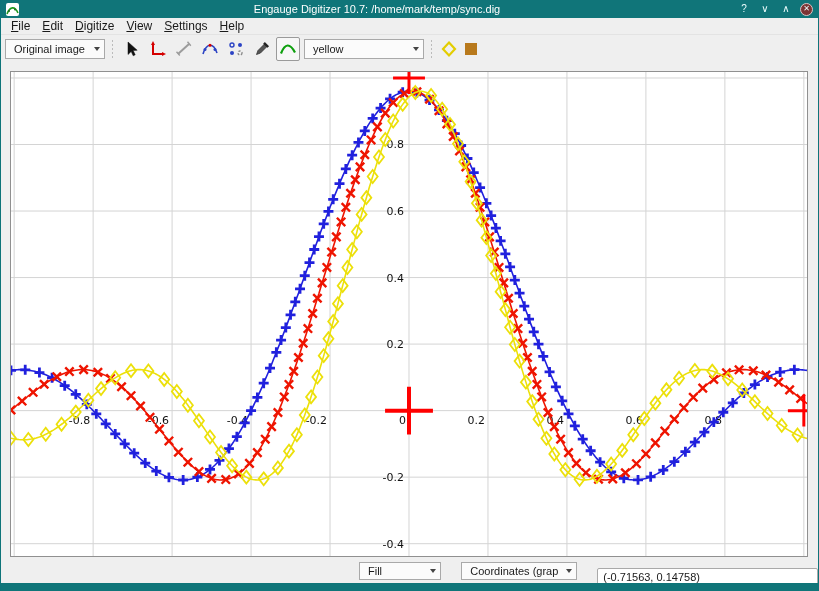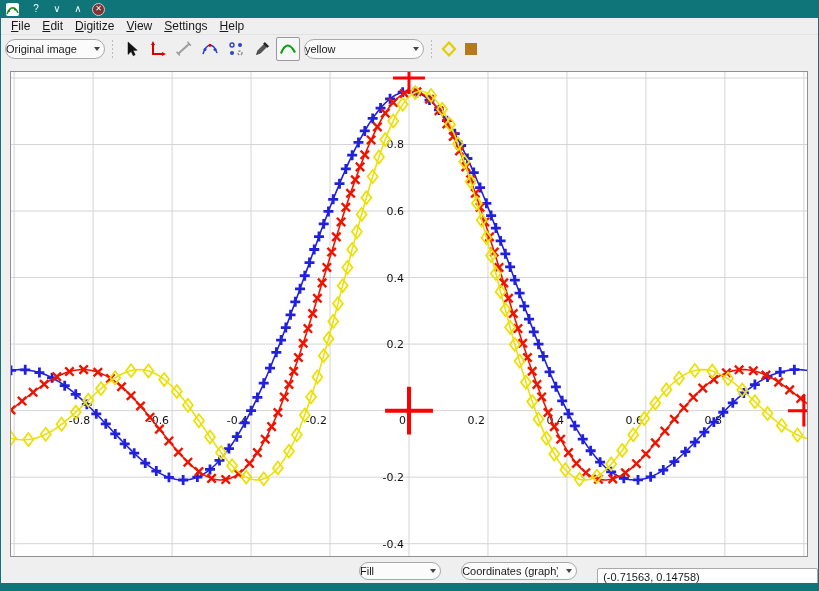--- a/index.html
+++ b/index.html
@@ -41,23 +41,23 @@
     font-size:12px; color:#1a1a1a; padding-left:4px; flex:0 0 auto;
     border-bottom:1px solid #e3e3e3;
   }
   .menu-item { padding:1px 6px; cursor:default; }
   
   .toolbar {
     height:28px; background:#efefef; display:flex; align-items:center;
     padding:2px 4px; gap:2px; flex:0 0 auto;
   }
   .combo {
-    height:20px; background:#fbfbfb; border:1px solid #a9a9a9; border-radius:10px;
+    height:20px; background:#fbfbfb; border:1px solid #a9a9a9; border-radius:0;
     display:flex; align-items:center; font-size:11px; color:#1a1a1a;
-    padding:0 4px 0 0; cursor:default;
+    padding:0 4px 0 8px; cursor:default;
   }
   .combo .combo-text { flex:1; white-space:nowrap; overflow:hidden; }
   .combo .combo-arrow {
     width:0; height:0; margin-left:8px;
     border-left:3.5px solid transparent; border-right:3.5px solid transparent;
     border-top:4px solid #444;
   }
   .combo.bg-combo { width:100px; }
   .combo.curve-combo { width:120px; margin-left:2px; }
   .tb-sep {
@@ -98,20 +98,21 @@
 <div class="window">
 
   <div class="titlebar">
     <div class="app-icon">
       <svg width="13" height="13" viewBox="0 0 13 13">
         <path d="M1 11 C4 3, 9 3, 12 10" fill="none" stroke="#1f9a1f" stroke-width="1.6"></path>
         <circle cx="3" cy="8" r="1" fill="#1f6a1f"></circle>
           <circle cx="9" cy="6.5" r="1" fill="#1f6a1f"></circle>
       </svg>
     </div>
+    <div class="title-text">Engauge Digitizer 10.7: /home/mark/temp/sync.dig</div>
     <div class="win-controls">
       <span class="win-btn">?</span>
       <span class="win-btn">∨</span>
       <span class="win-btn">∧</span>
       <span class="win-btn close">✕</span>
     </div>
   </div>
 
   <div class="menubar">
     <span class="menu-item"><u>F</u>ile</span>

